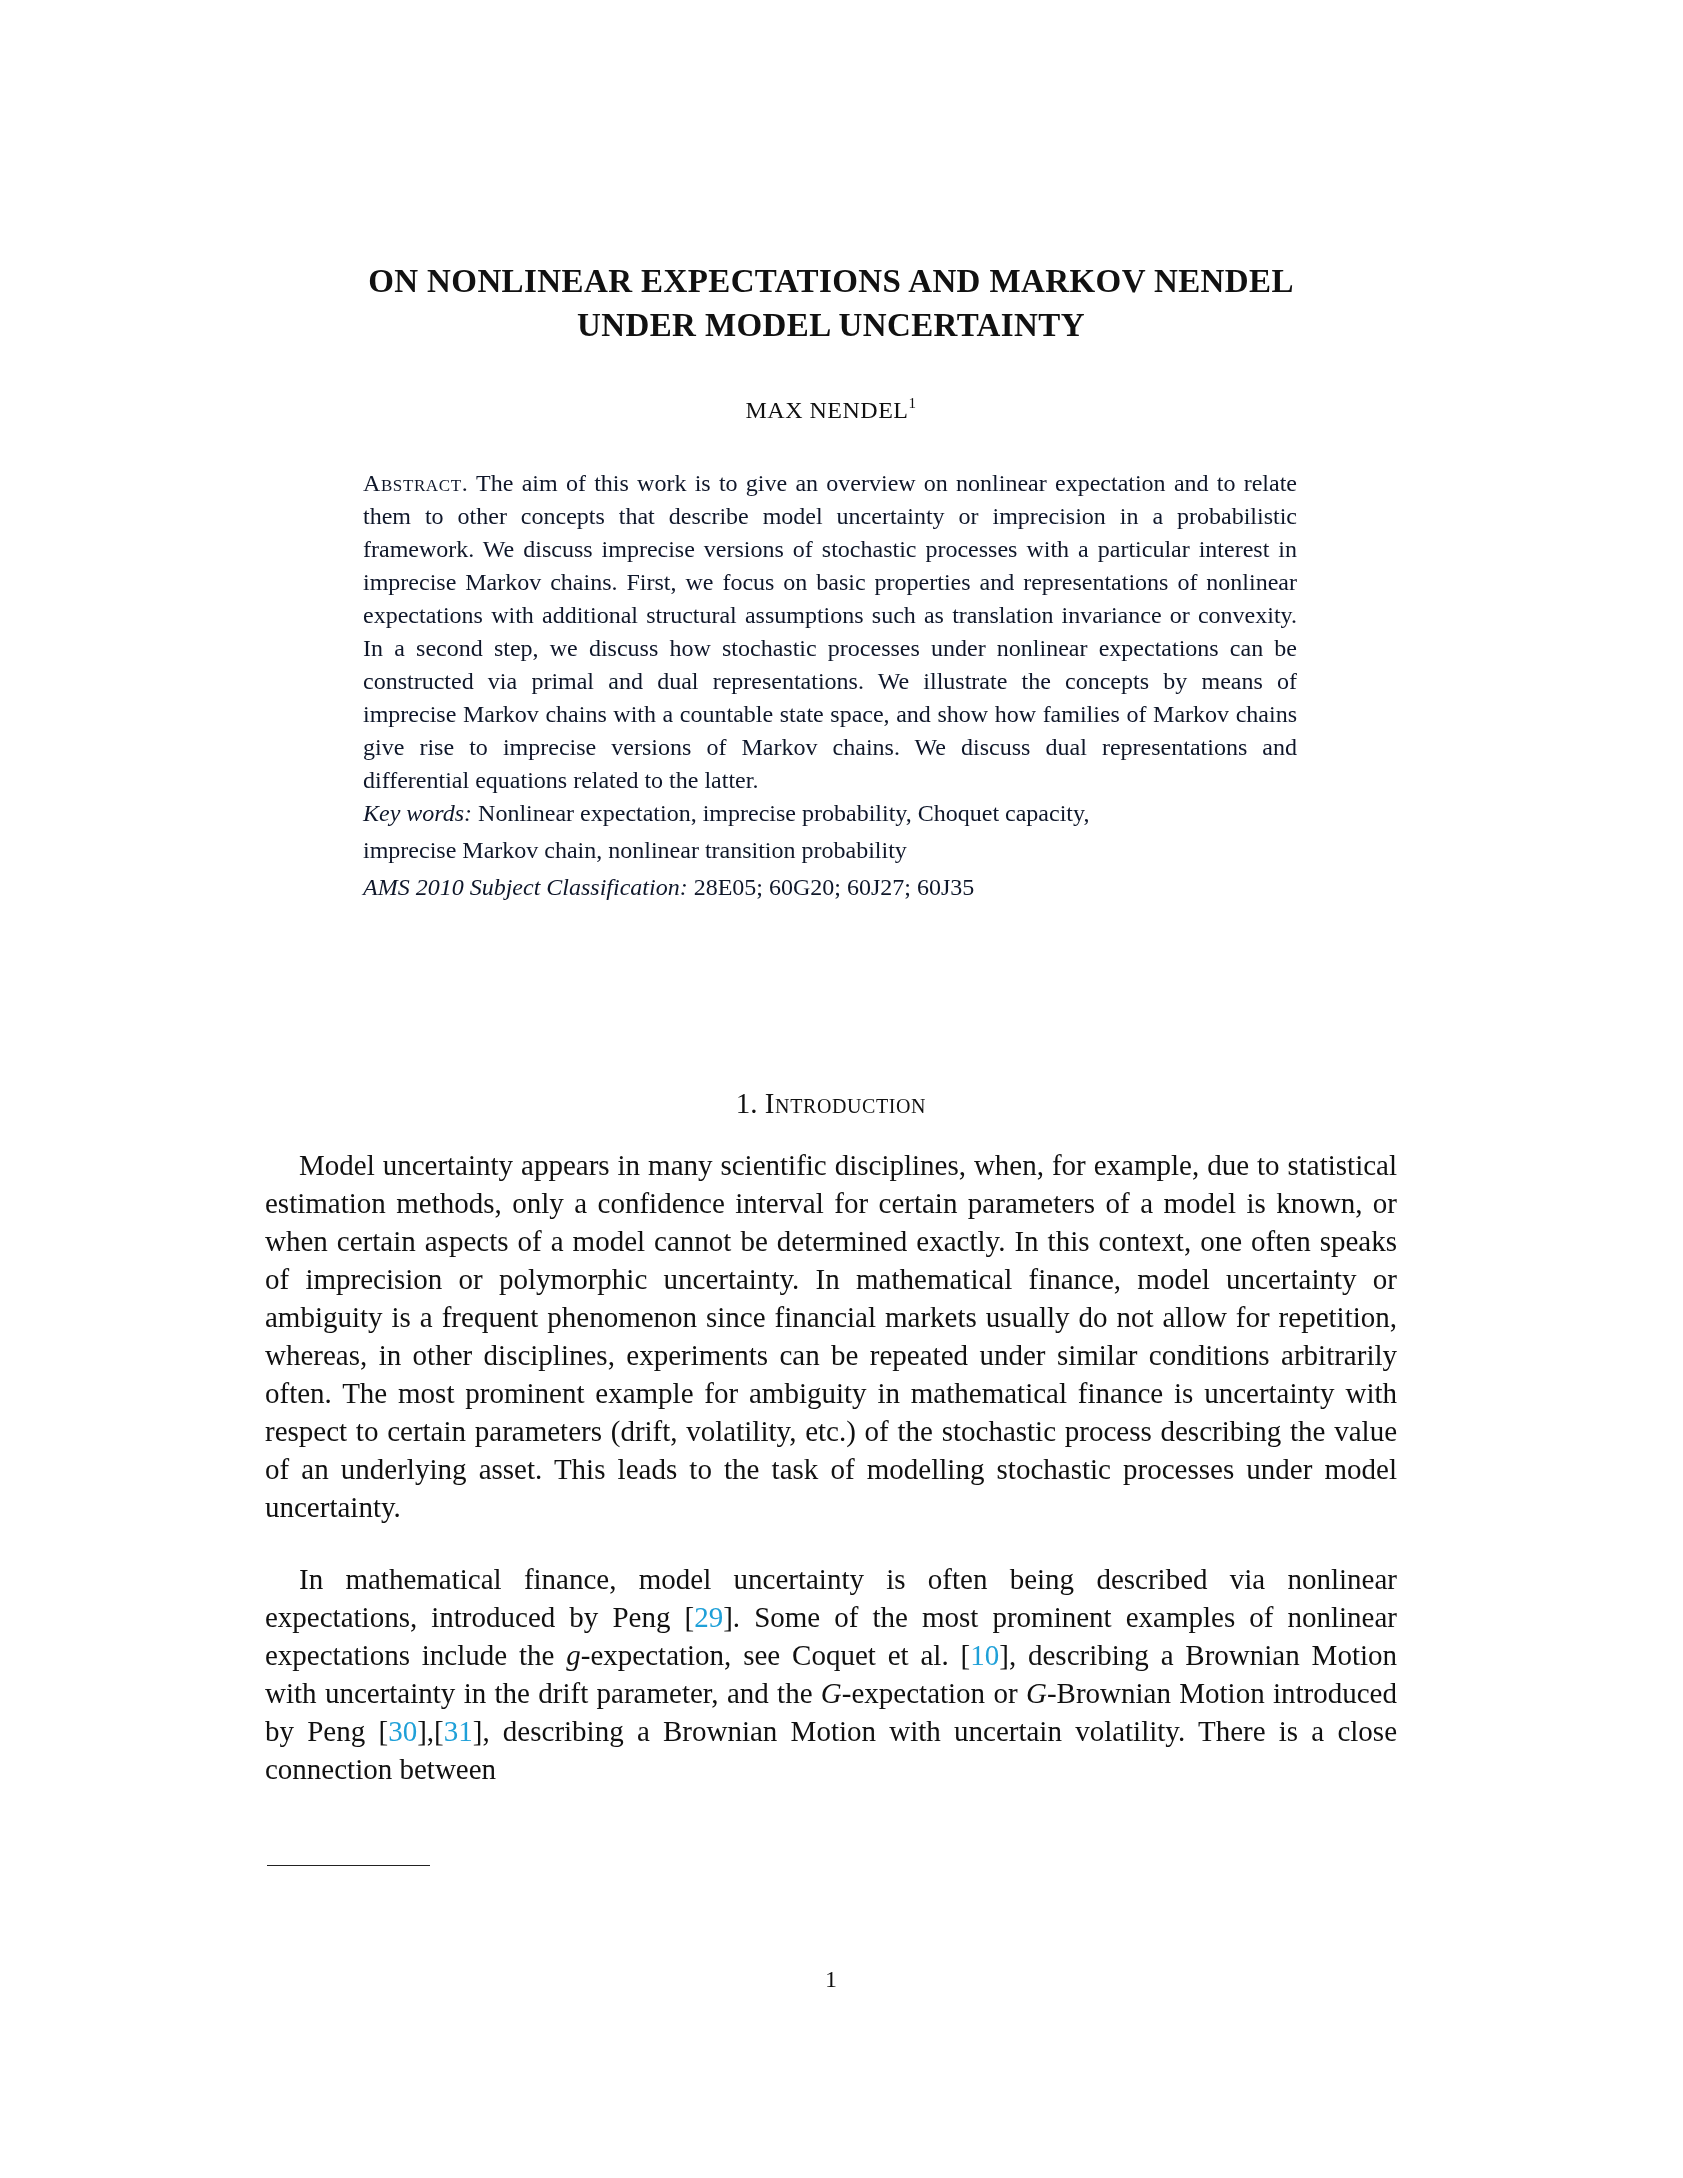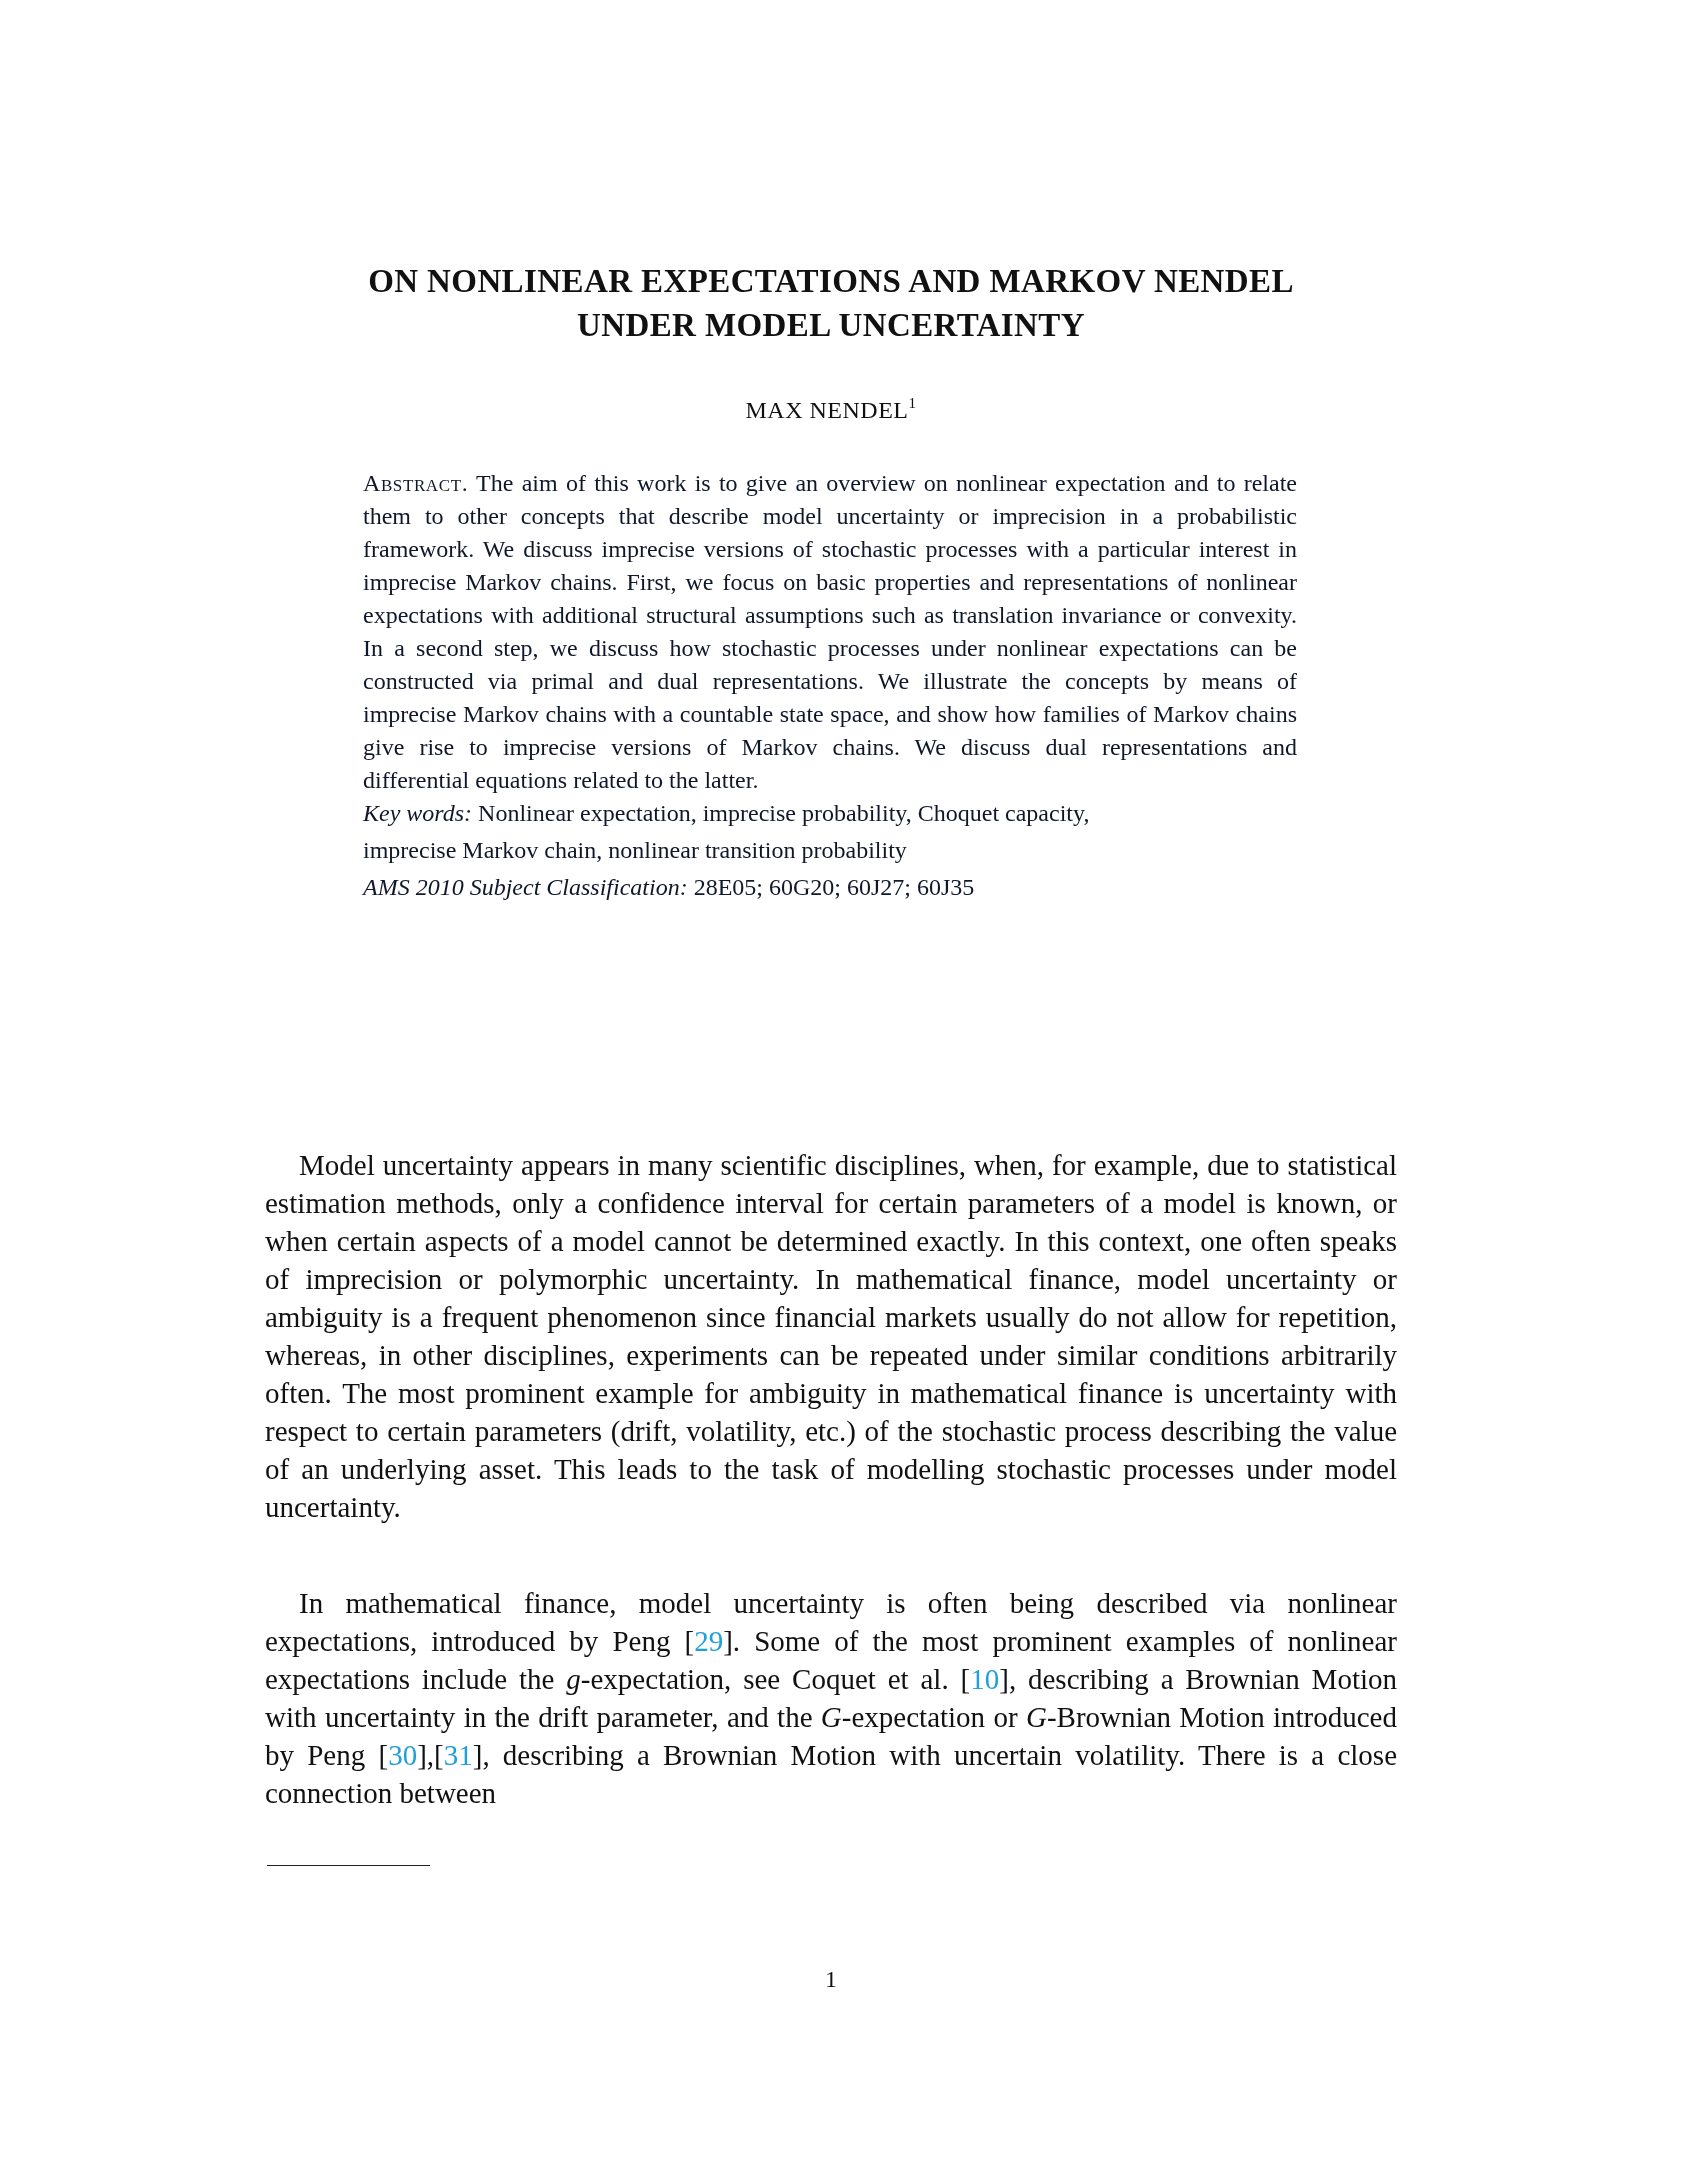--- a/index.html
+++ b/index.html
@@ -103,21 +103,21 @@
       font-size: 29px;
       line-height: 38px;
       text-align: justify;
       color: #111;
     }
     .body-text p {
       margin: 0;
       text-indent: 34px;
     }
     .body-text p + p {
-      margin-top: 58px;
+      margin-top: 34px;
     }
     .cite {
       color: #1fa0d8;
       text-decoration: none;
       cursor: pointer;
     }
     
     .footnote-rule {
       position: absolute;
       left: 267px;
@@ -166,20 +166,24 @@
     <span>MAX NENDEL</span><sup>1</sup>
   </div>
 
   <div class="abstract">
     <p><span class="label">Abstract.</span> <span>The aim of this work is to give an overview on nonlinear expectation and to relate them to other concepts that describe model uncertainty or imprecision in a probabilistic framework.  We discuss imprecise versions of stochastic processes with a particular interest in imprecise Markov chains. First, we focus on basic properties and representations of nonlinear expectations with additional structural assumptions such as translation invariance or convexity. In a second step, we discuss how stochastic processes under nonlinear expectations can be constructed via primal and dual representations.  We illustrate the concepts by means of imprecise Markov chains with a countable state space, and show how families of Markov chains give rise to imprecise versions of Markov chains.  We discuss dual representations and differential equations related to the latter.</span></p>
     <p class="meta-line kw1"><span class="it">Key words:</span> <span>Nonlinear expectation, imprecise probability, Choquet capacity,</span></p>
     <p class="meta-line kw2"><span>imprecise Markov chain, nonlinear transition probability</span></p>
     <p class="meta-line ams"><span class="it">AMS 2010 Subject Classification:</span> <span>28E05; 60G20; 60J27; 60J35</span></p>
   </div>
 
+  <div class="section-heading">
+    <span>1.</span>
+    <span class="sc">Introduction</span>
+  </div>
 
   <div class="body-text">
     <p>Model uncertainty appears in many scientific disciplines, when, for example, due to statistical estimation methods, only a confidence interval for certain parameters of a model is known, or when certain aspects of a model cannot be determined exactly. In this context, one often speaks of imprecision or polymorphic uncertainty.  In mathematical finance, model uncertainty or ambiguity is a frequent phenomenon since financial markets usually do not allow for repetition, whereas, in other disciplines, experiments can be repeated under similar conditions arbitrarily often. The most prominent example for ambiguity in mathematical finance is uncertainty with respect to certain parameters (drift, volatility, etc.) of the stochastic process describing the value of an underlying asset.  This leads to the task of modelling stochastic processes under model uncertainty.</p>
     <p><span>In mathematical finance, model uncertainty is often being described via nonlinear expectations, introduced by Peng </span>[<a class="cite" style="color: rgb(31, 160, 216);">29</a>]<span>. Some of the most prominent examples of nonlinear expectations include the </span><span class="it">g</span><span>-expectation, see Coquet et al. </span>[<a class="cite" style="color: rgb(31, 160, 216);">10</a>]<span>, describing a Brownian Motion with uncertainty in the drift parameter, and the </span><span class="it">G</span><span>-expectation or </span><span class="it">G</span><span>-Brownian Motion introduced by Peng </span>[<a class="cite" style="color: rgb(31, 160, 216);">30</a>],[<a class="cite" style="color: rgb(31, 160, 216);">31</a>]<span>, describing a Brownian Motion with uncertain volatility. There is a close connection between</span></p>
   </div>
 
   <div class="footnote-rule"></div>
 
 
   <div class="page-number">1</div>

